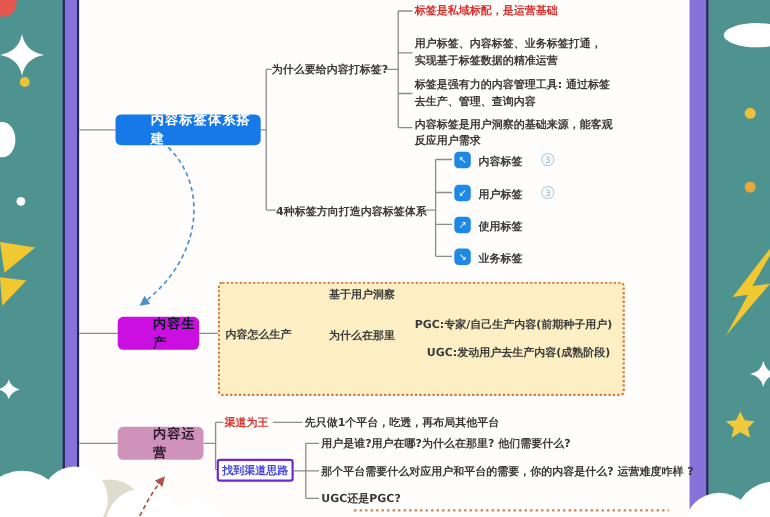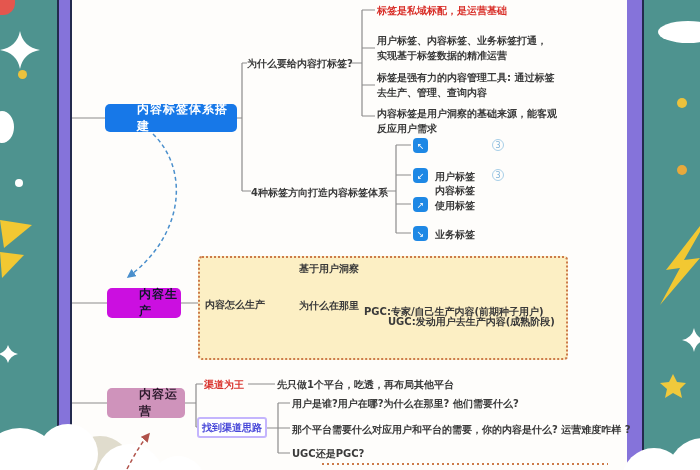--- a/index.html
+++ b/index.html
@@ -13,21 +13,21 @@
   svg.overlay { position:absolute; left:0; top:0; pointer-events:none; }
 
   .topic { position:absolute; font-size:10px; font-weight:700; color:#3a3a3a; white-space:nowrap; line-height:15px; }
   .topic.red { color:#d9312b; }
   .node { position:absolute; display:flex; align-items:center; justify-content:center; font-weight:700; border-radius:5px; font-size:12px; letter-spacing:1px;padding-left:32px; }
   .node1 { background:#1778e8; color:#ffffff; }
   .node2 { background:#cb0fe0; color:#0f172a; }
   .node3 { background:#cf93bb; color:#2e1b2e; }
 
   .ybox { position:absolute; left:198px; top:256px; width:370px; height:104px; background:#fcefc4; border:2px dotted #cc7a4a; border-radius:4px; }
-  .obox { position:absolute; left:197px; top:417px; width:70px; height:21px; background:#ffffff; border:2px solid #c4b5fd; border-radius:3px; display:flex; align-items:center; justify-content:center; font-size:10px; font-weight:700; color:#4646d8; white-space:nowrap; }
+  .obox { position:absolute; left:197px; top:417px; width:70px; height:21px; background:#ffffff; border:2px solid #6d28d9; border-radius:3px; display:flex; align-items:center; justify-content:center; font-size:10px; font-weight:700; color:#4646d8; white-space:nowrap; }
 
   .tagrow-icon { position:absolute; width:15px; height:15px; background:#1e88e5; border-radius:4px; color:#fff; font-size:9px; display:flex; align-items:center; justify-content:center; }
   .tagrow-label { position:absolute; font-size:10px; font-weight:700; color:#3a3a3a; white-space:nowrap; }
   .badge { position:absolute; width:12px; height:12px; border:1px solid #a8cfe8; border-radius:50%; color:#7fb3d8; font-size:8px; display:flex; align-items:center; justify-content:center; }
 
   .dot { position:absolute; border-radius:50%; }
   .cloud { position:absolute; border-radius:50%; background:#ffffff; }
   .beige { position:absolute; border-radius:50%; background:#e0dccd; }
   .corner-blob { position:absolute; left:0; top:0; width:15px; height:15px; background:#e4564e; border-bottom-right-radius:12px; }
   .oval { position:absolute; background:#ffffff; border-radius:50%; }
@@ -111,40 +111,40 @@
     <div>去生产、管理、查询内容</div>
   </div>
   <div class="topic" style="left:377px; top:106px;">
     <div>内容标签是用户洞察的基础来源，能客观</div>
     <div>反应用户需求</div>
   </div>
 
   <div class="topic" style="left:251px; top:185px;">4种标签方向打造内容标签体系</div>
 
   <div class="tagrow-icon" style="left:413px; top:138px;">↖</div>
-  <div class="tagrow-label" style="left:435px; top:140px;margin-top:44px;">内容标签</div>
+  <div class="tagrow-label" style="left:435px; top:140px;">内容标签</div>
   <div class="badge" style="left:492px; top:139px;">3</div>
 
   <div class="tagrow-icon" style="left:413px; top:168px;">↙</div>
   <div class="tagrow-label" style="left:435px; top:170px;">用户标签</div>
   <div class="badge" style="left:492px; top:169px;">3</div>
 
   <div class="tagrow-icon" style="left:413px; top:197px;">↗</div>
   <div class="tagrow-label" style="left:435px; top:199px;">使用标签</div>
 
   <div class="tagrow-icon" style="left:413px; top:226px;">↘</div>
   <div class="tagrow-label" style="left:435px; top:228px;">业务标签</div>
 
   <div class="node node2" style="left:107px; top:288px; width:74px; height:30px;">内容生产</div>
 
   <div class="ybox"></div>
   <div class="topic" style="left:205px; top:297px;">内容怎么生产</div>
   <div class="topic" style="left:299px; top:261px;">基于用户洞察</div>
   <div class="topic" style="left:299px; top:298px;">为什么在那里</div>
-  <div class="topic" style="left:364px; top:288px;margin-top:16px;">PGC:专家/自己生产内容(前期种子用户)</div>
+  <div class="topic" style="left:377px; top:288px;">PGC:专家/自己生产内容(前期种子用户)</div>
   <div class="topic" style="left:388px; top:314px;">UGC:发动用户去生产内容(成熟阶段)</div>
 
   <div class="node node3" style="left:107px; top:388px; width:78px; height:30px;">内容运营</div>
 
   <div class="topic red" style="left:204px; top:377px;">渠道为王</div>
   <div class="topic" style="left:277px; top:377px;">先只做1个平台，吃透，再布局其他平台</div>
 
   <div class="obox">找到渠道思路</div>
 
   <div class="topic" style="left:292px; top:396px;">用户是谁?用户在哪?为什么在那里? 他们需要什么?</div>

